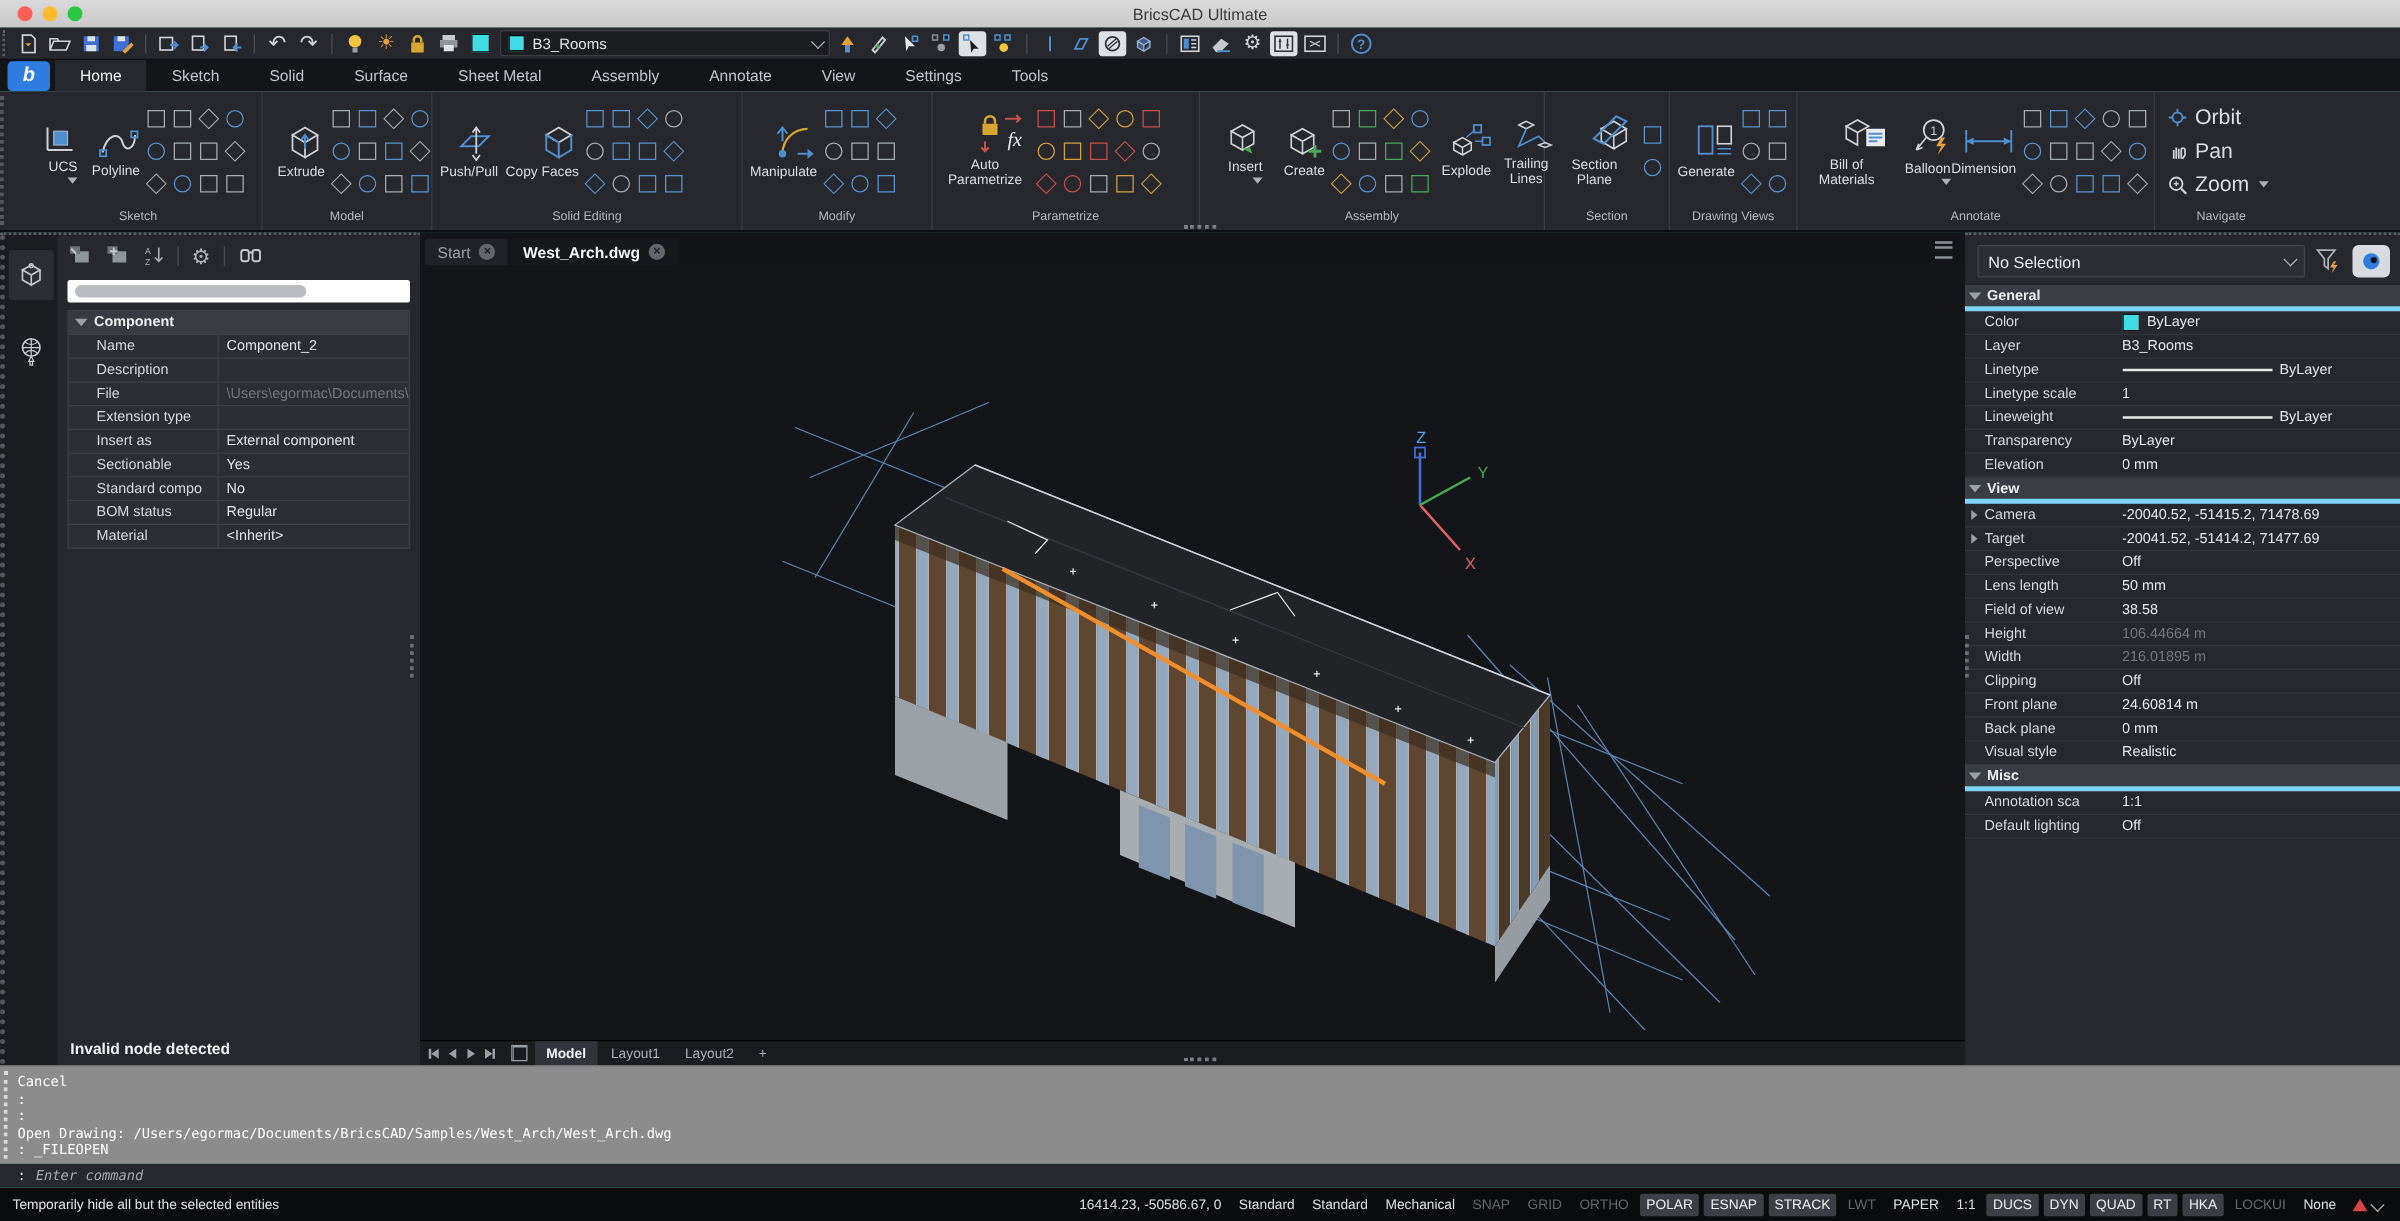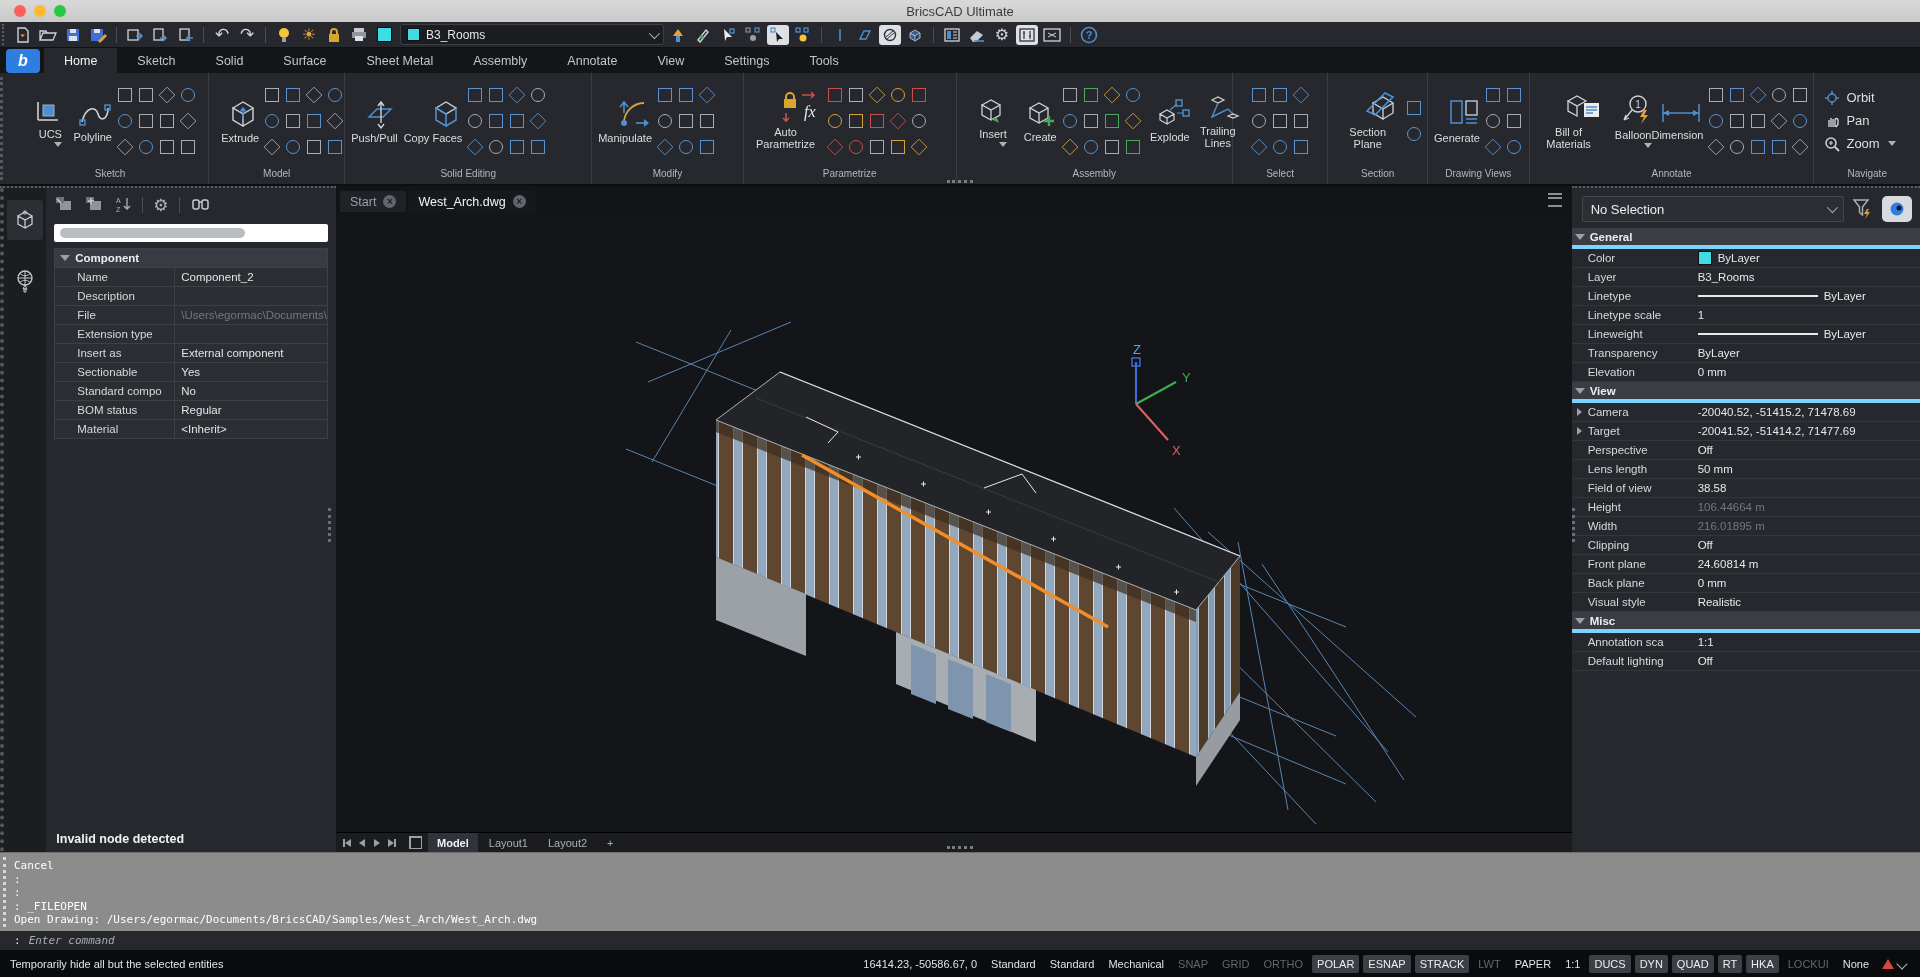--- a/index.html
+++ b/index.html
@@ -45,21 +45,21 @@
   .rbig .blabel{font-size:11px;color:#dcdee1;line-height:12px;margin-top:3px;white-space:pre-line;}
   .rbig .caret-dn{margin-top:2px;}
   .caret-dn{width:0;height:0;border-left:4px solid transparent;border-right:4px solid transparent;border-top:5px solid #aeb2b6;display:inline-block;}
   .sgrid{display:grid;grid-auto-flow:column;gap:4px 7px;align-items:center;justify-items:center;}
   .sg{width:14px;height:14px;box-sizing:border-box;}
   .s-sq{border:1.6px solid currentColor;}
   .s-ci{border:1.6px solid currentColor;border-radius:50%;}
   .s-di{border:1.6px solid currentColor;transform:rotate(45deg) scale(.85);}
   .c-b{color:#5a93cf;} .c-g{color:#a7adb4;} .c-r{color:#c8504a;} .c-y{color:#d2a23c;} .c-e{color:#49a85a;}
   .navlist{display:flex;flex-direction:column;justify-content:center;gap:7px;height:100%;}
-  .navitem{display:flex;align-items:center;gap:6px;color:#dcdee1;font-size:13px;}
+  .navitem{display:flex;align-items:center;gap:6px;color:#dcdee1;font-size:17px;}
 
   
   .main{position:absolute;left:0;top:186px;width:1920px;height:666px;display:flex;}
   .lpanel{width:336px;background:#26282d;border-top:2px dotted #5a5e63;box-sizing:border-box;position:relative;display:flex;}
   .lstrip{width:50px;background:#1b1d21;display:flex;flex-direction:column;align-items:center;padding-top:12px;gap:22px;border-left:4px dotted #54585e;box-sizing:border-box;}
   .lstrip .stripbtn{width:36px;height:40px;display:flex;align-items:center;justify-content:center;border-radius:3px;}
   .lstrip .stripbtn.active{background:#2b2e33;}
   .lcontent{flex:1;position:relative;}
   .ltools{display:flex;align-items:center;gap:10px;height:34px;padding:0 8px;}
   .lsep{width:1px;height:16px;background:#4a4d52;}
@@ -75,21 +75,21 @@
   .clabel{width:100px;flex:0 0 auto;color:#d7d9db;border-right:1px solid #3d4045;height:100%;display:flex;align-items:center;padding-left:2px;box-sizing:border-box;overflow:hidden;white-space:nowrap;}
   .cval{flex:1;padding-left:6px;color:#e2e4e6;overflow:hidden;white-space:nowrap;}
   .cval.dim{color:#73777d;}
   .lstatus{position:absolute;left:10px;bottom:6px;font-weight:bold;font-size:12.5px;color:#f0f1f3;}
   .vsplit{position:absolute;top:320px;width:5px;height:34px;border-left:3px dotted #6a6e74;}
 
   
   .center{width:1252px;display:flex;flex-direction:column;background:#141519;}
   .doctabs{height:26px;background:#131418;display:flex;align-items:flex-end;padding-left:4px;position:relative;}
   .dtab{height:21px;display:flex;align-items:center;gap:7px;padding:0 10px;font-size:12.5px;color:#9ba0a5;background:#202227;margin-right:2px;border-radius:2px 2px 0 0;}
-  .dtab.active{background:#16181c;color:#f4f5f6;font-weight:normal;}
+  .dtab.active{background:#16181c;color:#f4f5f6;font-weight:bold;}
   .closec{width:13px;height:13px;border-radius:50%;background:#62666c;color:#1b1d20;font-size:10px;line-height:13px;text-align:center;font-weight:bold;}
   .closec::before{content:"\00D7";}
   .tabmenu{position:absolute;right:10px;bottom:5px;width:14px;height:10px;border-top:2px solid #8a8f94;border-bottom:2px solid #8a8f94;}
   .tabmenu::before{content:"";display:block;margin-top:2px;border-top:2px solid #8a8f94;}
   .viewport{flex:1;position:relative;background:#141519;overflow:hidden;}
   .viewport svg{position:absolute;left:0;top:0;}
   .layoutbar{height:19px;background:#1a1c20;border-top:1px solid #000;display:flex;align-items:center;gap:2px;padding-left:4px;font-size:11px;}
   .vcr{display:flex;align-items:center;gap:1px;margin-right:4px;}
   .vcr .vb{width:14px;height:13px;display:flex;align-items:center;justify-content:center;}
   .tl-l{width:0;height:0;border-top:4px solid transparent;border-bottom:4px solid transparent;border-right:6px solid #9aa0a6;}
@@ -549,36 +549,20 @@
               <path d="M6 8 l6 -3 l6 3 l-6 3 z" fill="none" stroke="#cfd3d7" stroke-width="1.2"></path>
               <path d="M12 11 l-6 14 l16 -8 l6 6" fill="none" stroke="#4f8fd0" stroke-width="1.4"></path>
               <path d="M24 20 l5 -2 l5 2 l-5 2 z" fill="none" stroke="#cfd3d7" stroke-width="1.2" transform="translate(-2,4)"></path>
             </svg>
             <span class="blabel">Trailing Lines</span>
           </div>
       </div>
       <div class="rgroup-label">Assembly</div>
     </div>
 
-    <div class="rgroup" style="width:96px">
-      <div class="rgroup-content" style="justify-content:center">
-        <div class="sgrid" style="grid-template-rows:repeat(3,22px)">
-            <span class="sg s-sq c-b"></span>
-            <span class="sg s-ci c-g"></span>
-            <span class="sg s-di c-b"></span>
-            <span class="sg s-sq c-b"></span>
-            <span class="sg s-sq c-g"></span>
-            <span class="sg s-ci c-b"></span>
-            <span class="sg s-di c-b"></span>
-            <span class="sg s-sq c-g"></span>
-            <span class="sg s-sq c-b"></span>
-          </div>
-      </div>
-      <div class="rgroup-label">Select</div>
-    </div>
 
     <div class="rgroup" style="width:100px">
       <div class="rgroup-content">
         <div class="rbig">
             <svg width="36" height="32">
               <path d="M8 12 l10 -6 l10 6 l-10 6 z M8 12 v10 l10 6 v-10 z M28 12 v10 l-10 6" fill="none" stroke="#cfd3d7" stroke-width="1.3"></path>
               <path d="M2 20 L20 2 l8 4 L10 24 z" fill="none" stroke="#4f8fd0" stroke-width="1.6"></path>
             </svg>
             <span class="blabel">Section Plane</span>
           </div>
@@ -1090,21 +1074,21 @@
               <span>Off</span>
             </span>
           </div>
         </div>
       <div class="vsplit" style="left:0"></div>
     </div>
   </div>
   <div class="split-dots-h" style="left:947px;top:846px"></div>
 
   <div class="cmd">
-    <div class="cmdhist" id="cmd-history"><span class="hdots"></span><div>Cancel</div><div>:</div><div>:</div><div>: _FILEOPEN</div><div>Open Drawing: /Users/egormac/Documents/BricsCAD/Samples/West_Arch/West_Arch.dwg</div></div>
+    <div class="cmdhist" id="cmd-history"><span class="hdots"></span><div>Cancel</div><div>:</div><div>:</div><div>Open Drawing: /Users/egormac/Documents/BricsCAD/Samples/West_Arch/West_Arch.dwg</div><div>: _FILEOPEN</div></div>
     <div class="cmdin">
       <span>:</span>
       <input type="text" placeholder="Enter command" style="">
     </div>
   </div>
 
   <div class="sbar">
     <span class="smsg">Temporarily hide all but the selected entities</span>
     <span class="sitems" id="status-items">
         <span class="sitem plain">16414.23, -50586.67, 0</span>

